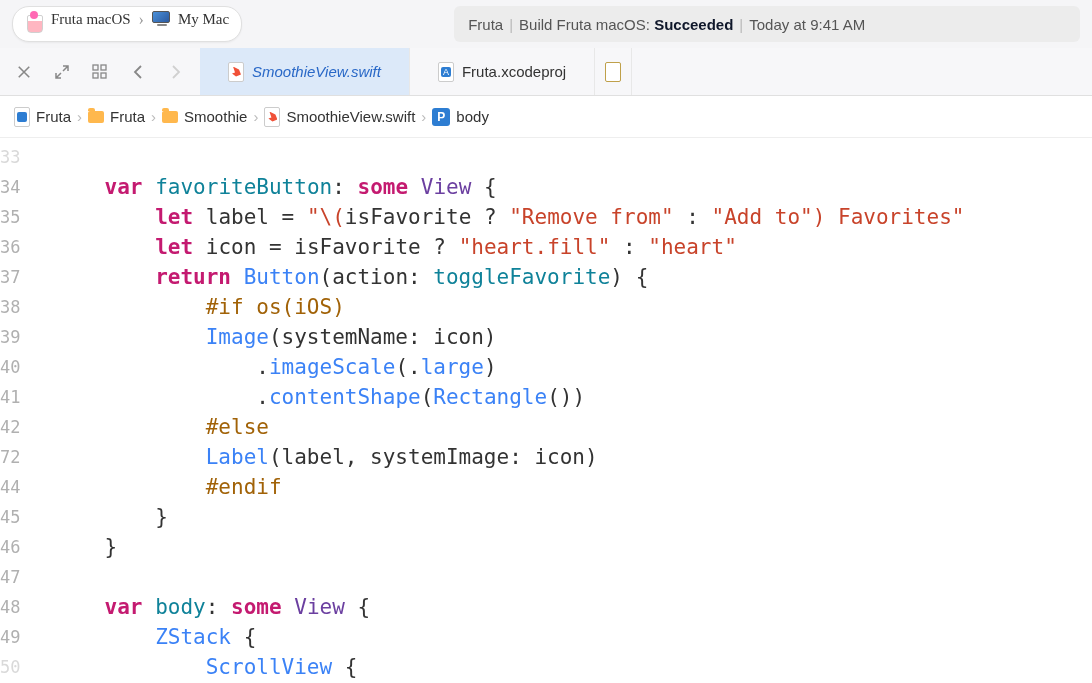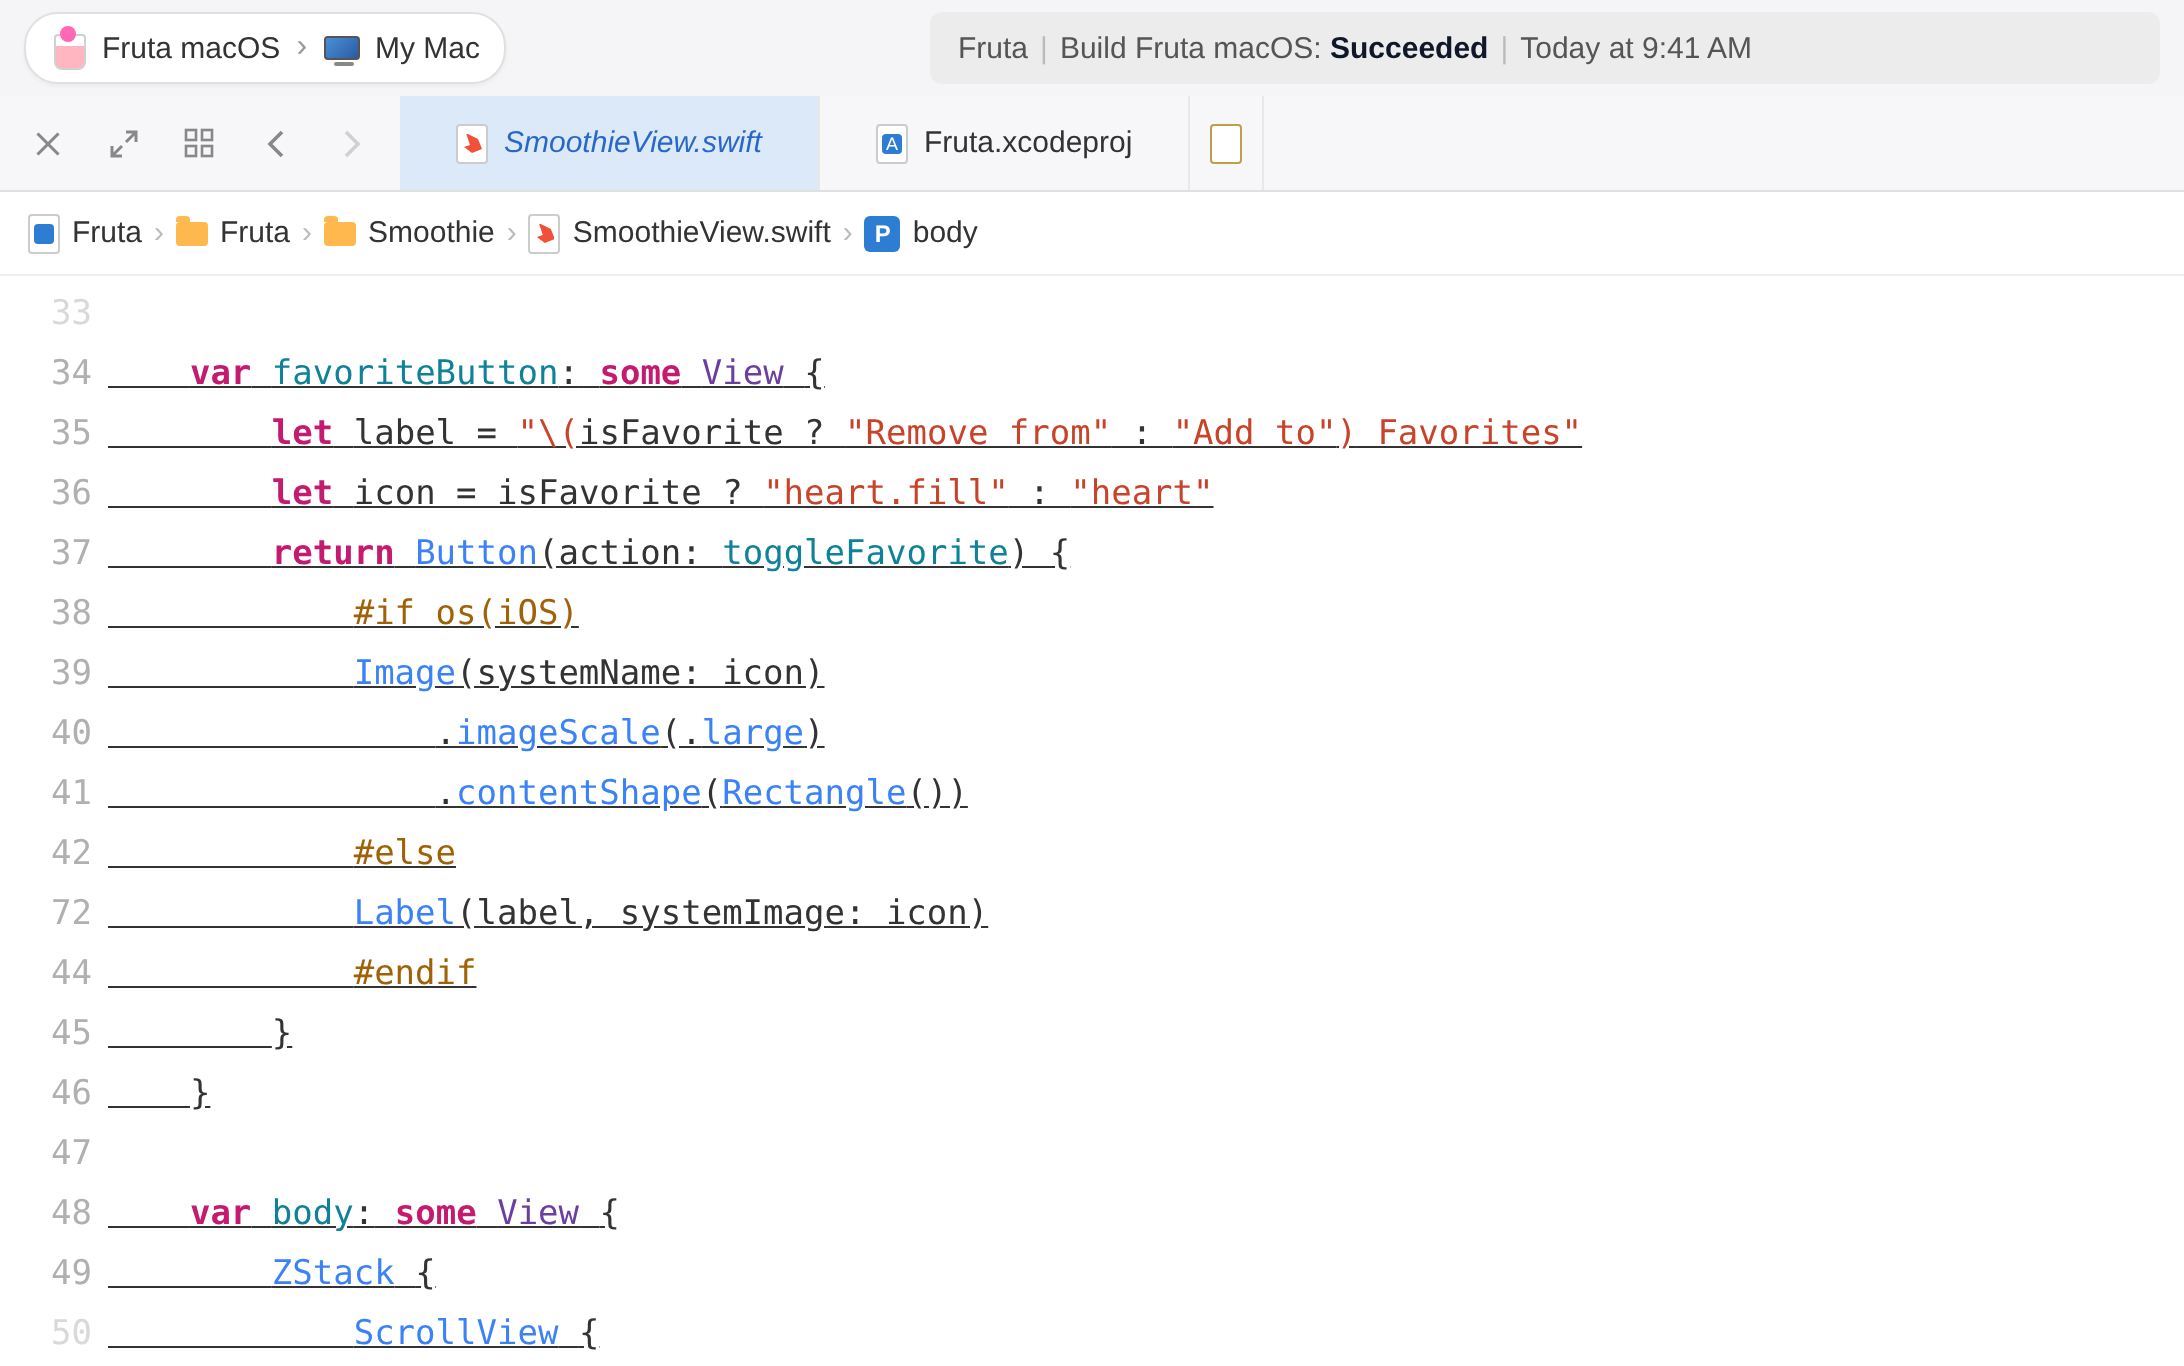--- a/index.html
+++ b/index.html
@@ -16,29 +16,29 @@
     .toolbar {
       display: flex;
       align-items: center;
       height: 48px;
       padding: 0 12px;
       gap: 12px;
       background: #f5f5f7;
     }
     .scheme-selector {
       display: flex;
-      align-items: center;
       background: #fff;
       border: 1px solid #e0e0e0;
       border-radius: 17px;
       padding: 4px 12px;
       height: 36px;
       box-shadow: 0 1px 2px rgba(0,0,0,0.05);
       gap: 8px;
       font-size: 15px;
+      font-family: Liberation Serif, serif;
     }
     .smoothie-icon {
       width: 18px;
       height: 22px;
       position: relative;
     }
     .smoothie-icon::before {
       content: "";
       position: absolute;
       bottom: 0;
@@ -244,36 +244,35 @@
 
     
     .editor {
       display: flex;
       background: #fff;
       height: calc(100% - 138px);
       overflow: hidden;
     }
     .gutter {
       width: 54px;
-      text-align: right;
+      text-align: left;
       color: #b0b0b0;
       font-family: "SF Mono", Menlo, Consolas, monospace;
       font-size: 17px;
       padding-top: 4px;
       user-select: none;
     }
     .gutter div { height: 30px; line-height: 30px; padding-right: 8px; }
     .gutter .partial { color: #d9d9d9; }
     .code {
       flex: 1;
       font-family: "SF Mono", Menlo, Consolas, monospace;
-      font-size: 17px;
+      font-size: 21px;
       padding-top: 4px;
       white-space: pre;
-      text-decoration: underline;
     }
     .code .line { height: 30px; line-height: 30px; }
     .kw-decl { color: #c41a70; font-weight: 600; }
     .kw-type { color: #6b3fa0; }
     .ident-type { color: #3b82f6; }
     .ident-teal { color: #0f8299; }
     .string { color: #c8432a; }
     .directive { color: #a16207; }
     .normal { color: #333; }
   </style>

